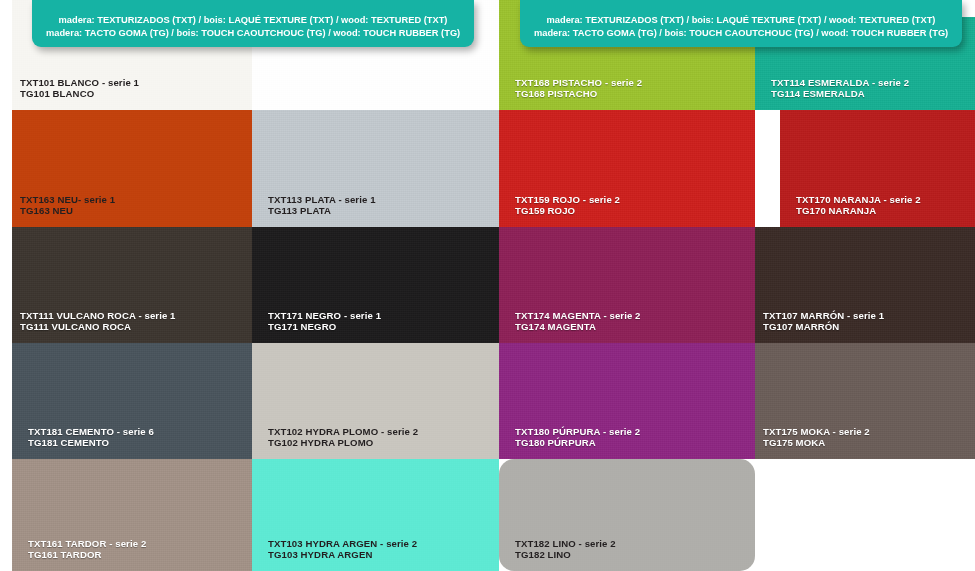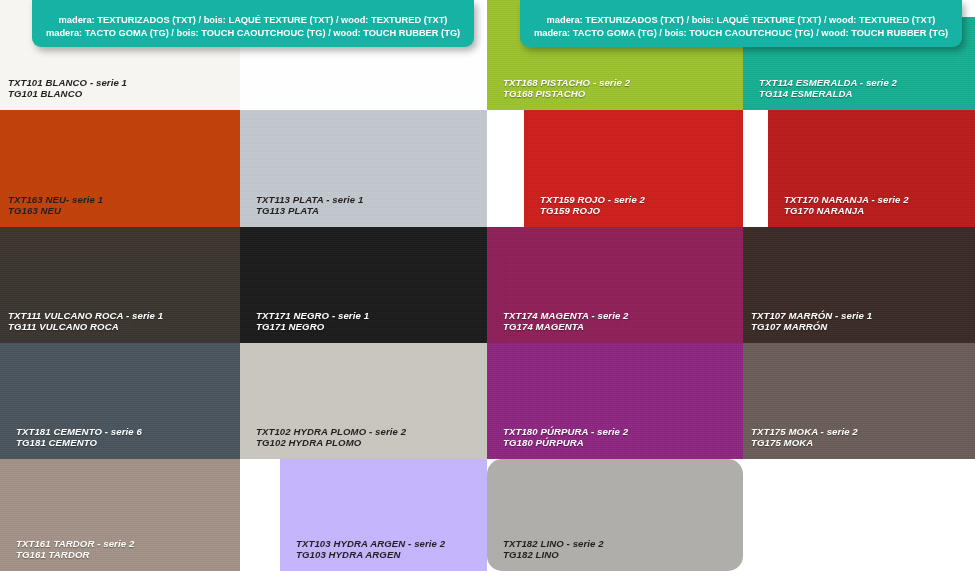--- a/index.html
+++ b/index.html
@@ -16,28 +16,27 @@
   #catalog {
     position: relative;
     width: 975px;
     height: 571px;
     overflow: hidden;
   }
 
   
   .grid {
     position: absolute;
-    left: 0;
+    left: 12px;
     top: 0;
     width: 833px;
     height: 571px;
     display: grid;
     grid-template-columns: 240px 247px 256px 232px;
     grid-template-rows: 110px 117px 116px 116px 112px;
-    font-style: italic;
   }
   .swatch {
     position: relative;
     overflow: hidden;
   }
   
   .swatch::after {
     content: "";
     position: absolute;
     inset: 0;
@@ -122,21 +121,21 @@
         <div class="label-top">TXT163 NEU- serie 1</div>
         <div class="label-bot">TG163 NEU</div>
       </div>
     </div>
     <div class="swatch pad-left dark-text" style="background: rgb(195, 202, 207);">
       <div class="labels">
         <div class="label-top">TXT113 PLATA - serie 1</div>
         <div class="label-bot">TG113 PLATA</div>
       </div>
     </div>
-    <div class="swatch pad-left light-text" style="background: rgb(206, 31, 28); margin-left: 37px;">
+    <div class="swatch pad-left light-text" style="background: rgb(206, 31, 28);">
       <div class="labels">
         <div class="label-top">TXT159 ROJO - serie 2</div>
         <div class="label-bot">TG159 ROJO</div>
       </div>
     </div>
     <div class="swatch pad-left light-text" style="background: #b91c1c; margin-left: 25px;">
       <div class="labels">
         <div class="label-top">TXT170 NARANJA - serie 2</div>
         <div class="label-bot">TG170 NARANJA</div>
       </div>
@@ -191,21 +190,21 @@
         <div class="label-top">TXT175 MOKA - serie 2</div>
         <div class="label-bot">TG175 MOKA</div>
       </div>
     </div>
     <div class="swatch pad-left light-text" style="background: rgb(163, 146, 135);">
       <div class="labels">
         <div class="label-top">TXT161 TARDOR - serie 2</div>
         <div class="label-bot">TG161 TARDOR</div>
       </div>
     </div>
-    <div class="swatch pad-left smooth dark-text" style="background: #c4b5fd; margin-left: 40px;">
+    <div class="swatch pad-left smooth dark-text" style="background: #5eead4;">
       <div class="labels">
         <div class="label-top">TXT103 HYDRA ARGEN - serie 2</div>
         <div class="label-bot">TG103 HYDRA ARGEN</div>
       </div>
     </div>
     <div class="swatch pad-left smooth dark-text" style="background: rgb(176, 175, 171); border-radius: 15px;">
       <div class="labels">
         <div class="label-top">TXT182 LINO - serie 2</div>
         <div class="label-bot">TG182 LINO</div>
       </div>

